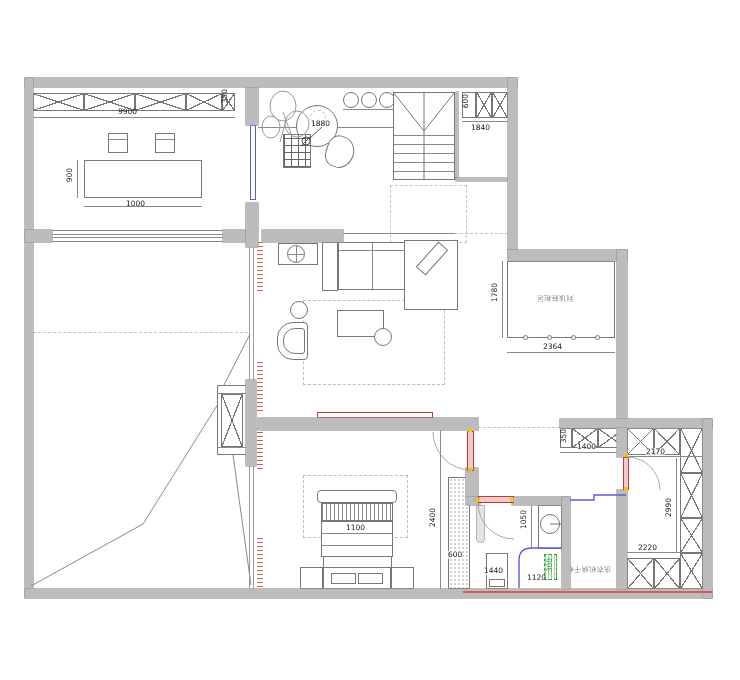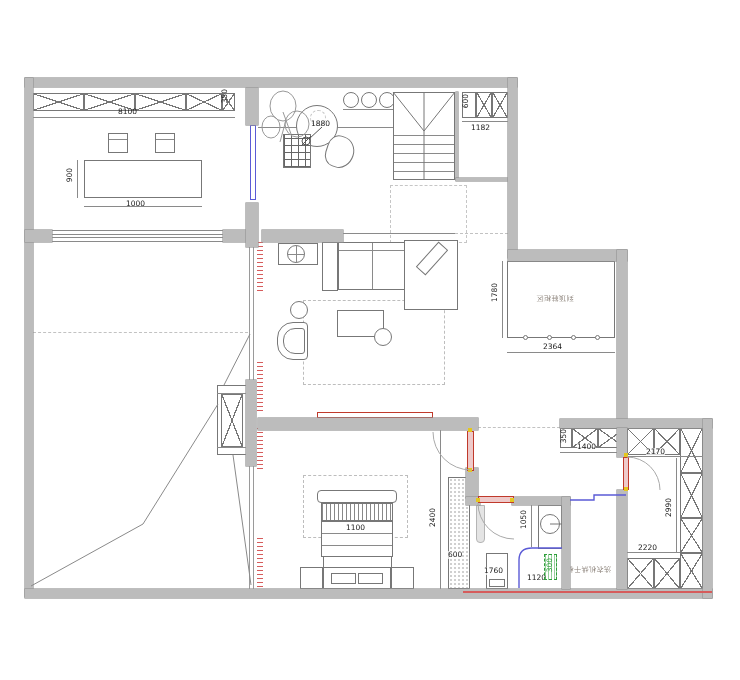--- a/index.html
+++ b/index.html
@@ -42,21 +42,21 @@
   <div class="dash" style="left:478px;top:427px;width:82px;"></div>
   <div class="dashrect" style="left:390px;top:185px;width:77px;height:58px;"></div>
   <div class="ln" style="left:343px;top:233px;width:112px;height:1px;"></div>
 
   <div class="xcell" style="left:33px;top:93px;width:51px;height:18px;"></div>
   <div class="xcell" style="left:84px;top:93px;width:51px;height:18px;"></div>
   <div class="xcell" style="left:135px;top:93px;width:51px;height:18px;"></div>
   <div class="xcell" style="left:186px;top:93px;width:36px;height:18px;"></div>
   <div class="xcell" style="left:222px;top:93px;width:13px;height:18px;"></div>
   <div class="ln" style="left:33px;top:117px;width:202px;height:1px;"></div>
-  <div class="dim" style="left:118px;top:108px;">8100</div>
+  <div class="dim" style="left:118px;top:108px;">9900</div>
   <div class="dim v" style="left:221px;top:89px;">350</div>
 
   <div class="furn" style="left:84px;top:160px;width:118px;height:38px;"></div>
   <div class="furn" style="left:108px;top:133px;width:20px;height:20px;"></div>
   <div class="ln" style="left:109px;top:139px;width:18px;height:1px;"></div>
   <div class="furn" style="left:155px;top:133px;width:20px;height:20px;"></div>
   <div class="ln" style="left:156px;top:139px;width:18px;height:1px;"></div>
   <div class="ln" style="left:77px;top:160px;width:1px;height:38px;"></div>
   <div class="dim v" style="left:66px;top:168px;">900</div>
   <div class="ln" style="left:84px;top:206px;width:118px;height:1px;"></div>
@@ -79,21 +79,21 @@
   <div class="ln" style="left:394px;top:153px;width:60px;height:1px;"></div>
   <div class="ln" style="left:394px;top:162px;width:60px;height:1px;"></div>
   <div class="ln" style="left:394px;top:171px;width:60px;height:1px;"></div>
   <div class="wall" style="left:456px;top:92px;width:2px;height:88px;"></div>
   <div class="wall" style="left:456px;top:178px;width:52px;height:3px;"></div>
   <div class="furn" style="left:462px;top:92px;width:14px;height:26px;"></div>
   <div class="xcell" style="left:476px;top:92px;width:16px;height:26px;"></div>
   <div class="xcell" style="left:492px;top:92px;width:16px;height:26px;"></div>
   <div class="dim v" style="left:462px;top:94px;">600</div>
   <div class="ln" style="left:462px;top:121px;width:46px;height:1px;"></div>
-  <div class="dim" style="left:471px;top:124px;">1182</div>
+  <div class="dim" style="left:471px;top:124px;">1840</div>
 
   <div class="furn nofill" style="left:507px;top:261px;width:108px;height:77px;"></div>
   <div class="furn circle" style="left:523px;top:335px;width:5px;height:5px;"></div>
   <div class="furn circle" style="left:547px;top:335px;width:5px;height:5px;"></div>
   <div class="furn circle" style="left:571px;top:335px;width:5px;height:5px;"></div>
   <div class="furn circle" style="left:595px;top:335px;width:5px;height:5px;"></div>
   <div class="note" style="left:536px;top:293px;">到顶鞋柜区</div>
   <div class="ln" style="left:502px;top:261px;width:1px;height:77px;"></div>
   <div class="dim v" style="left:491px;top:283px;">1780</div>
   <div class="ln" style="left:507px;top:352px;width:108px;height:1px;"></div>
@@ -140,21 +140,21 @@
   <div class="ln" style="left:440px;top:430px;width:1px;height:159px;"></div>
   <div class="dim v" style="left:429px;top:508px;background:#fff;">2400</div>
 
   <div class="furn" style="left:538px;top:505px;width:24px;height:44px;"></div>
   <div class="furn circle" style="left:540px;top:514px;width:20px;height:20px;"></div>
   <div class="furn" style="left:486px;top:553px;width:22px;height:36px;"></div>
   <div class="furn" style="left:489px;top:579px;width:16px;height:8px;"></div>
   <div class="furn" style="left:476px;top:505px;width:9px;height:38px;background:#e4e4e4;border-color:#b5b5b5;border-radius:0 0 4px 4px;"></div>
   <div class="ln" style="left:531px;top:505px;width:1px;height:42px;"></div>
   <div class="dim v" style="left:520px;top:510px;">1050</div>
-  <div class="dim" style="left:484px;top:567px;background:rgba(255,255,255,.7);">1760</div>
+  <div class="dim" style="left:484px;top:567px;background:rgba(255,255,255,.7);">1440</div>
   <div class="dim" style="left:527px;top:574px;">1120</div>
   <div class="greendash" style="left:544px;top:554px;width:13px;height:26px;"></div>
   <div class="dim v green" style="left:546px;top:558px;">300</div>
 
   <div class="note" style="left:566px;top:564px;">洗衣机烘干机</div>
 
   <div class="furn" style="left:560px;top:428px;width:12px;height:20px;"></div>
   <div class="dim v" style="left:560px;top:429px;">350</div>
   <div class="xcell" style="left:572px;top:428px;width:26px;height:20px;"></div>
   <div class="xcell" style="left:598px;top:428px;width:27px;height:20px;"></div>

